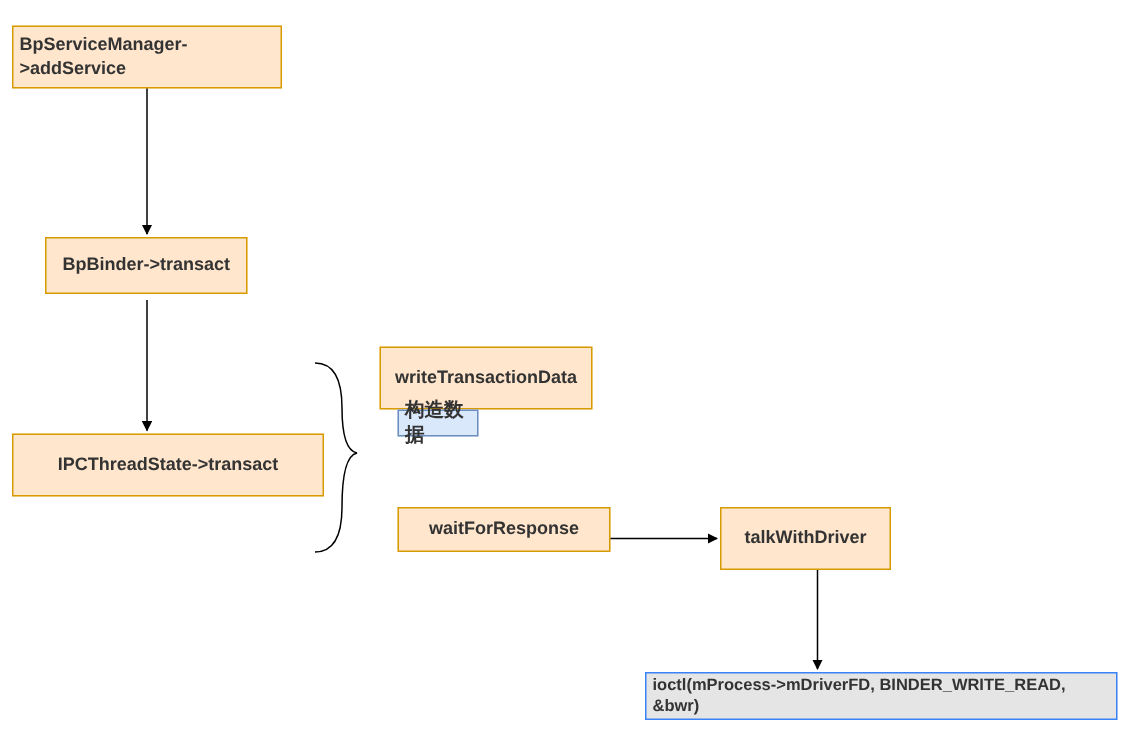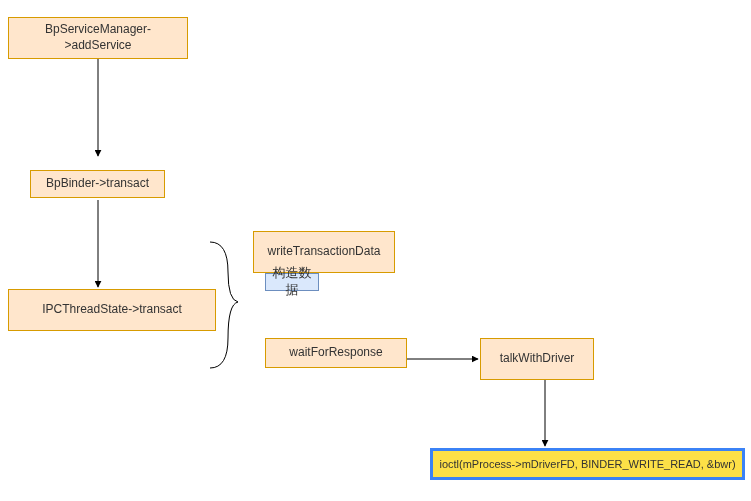--- a/index.html
+++ b/index.html
@@ -12,32 +12,32 @@
     font-size: 12px;
     color: #333;
     position: relative;
     overflow: hidden;
   }
   .box {
     position: absolute;
     display: flex;
     align-items: center;
     justify-content: center;
-    text-align: center;
     box-sizing: border-box;
     padding: 4px;
     line-height: 1.3;
+    font-weight: bold;
   }
   .orange {
     background: #ffe6cc;
     border: 1px solid #d79b00;
   }
   .purple {
-    background: #fde047;
-    border: 3px solid #3b82f6;
+    background: #e5e5e5;
+    border: 1px solid #3b82f6;
     font-size: 11px;
   }
   .mini {
     background: #dae8fc;
     border: 1px solid #6c8ebf;
     font-size: 13px;
     padding: 2px 4px;
   }
   svg.overlay {
     position: absolute;
@@ -54,21 +54,21 @@
     white-space: nowrap;
   }
 </style>
 </head>
 <body>
 
 <div class="watermark" style="left:640px; top:455px;">技术博客总结</div>
 
 <div class="box orange" style="left:8px; top:17px; width:180px; height:42px;">BpServiceManager-&gt;addService</div>
 
-<div class="box orange" style="left:30px; top:158px; width:135px; height:28px;margin-top:12px;">BpBinder-&gt;transact</div>
+<div class="box orange" style="left:30px; top:158px; width:135px; height:38px;">BpBinder-&gt;transact</div>
 
 <div class="box orange" style="left:8px; top:289px; width:208px; height:42px;">IPCThreadState-&gt;transact</div>
 
 <div class="box orange" style="left:253px; top:231px; width:142px; height:42px;">writeTransactionData</div>
 
 <div class="box mini" style="left:265px; top:273px; width:54px; height:18px;">构造数据</div>
 
 <div class="box orange" style="left:265px; top:338px; width:142px; height:30px;">waitForResponse</div>
 
 <div class="box orange" style="left:480px; top:338px; width:114px; height:42px;">talkWithDriver</div>

